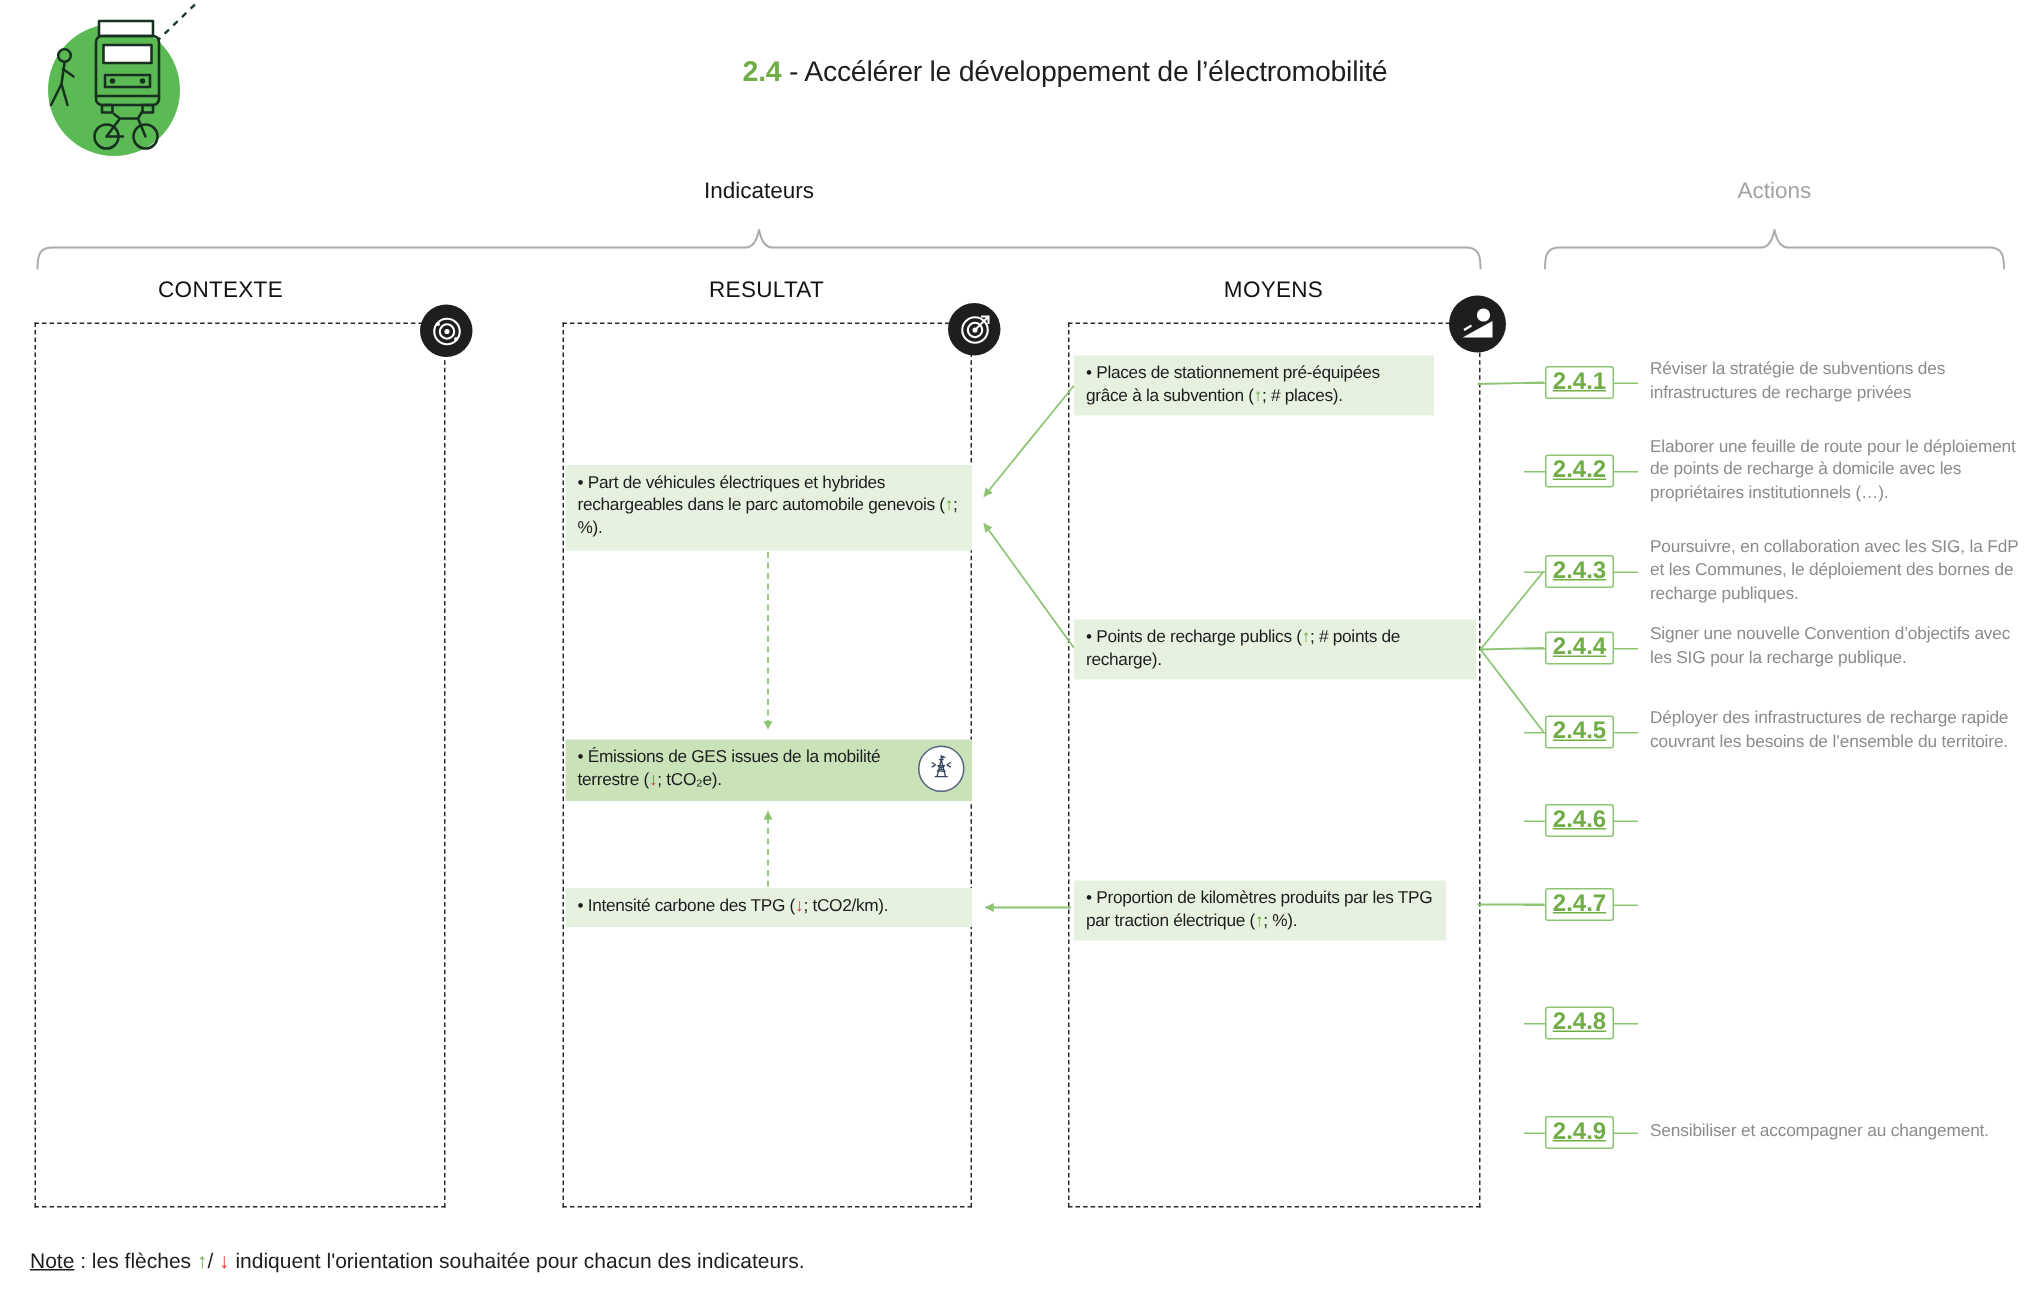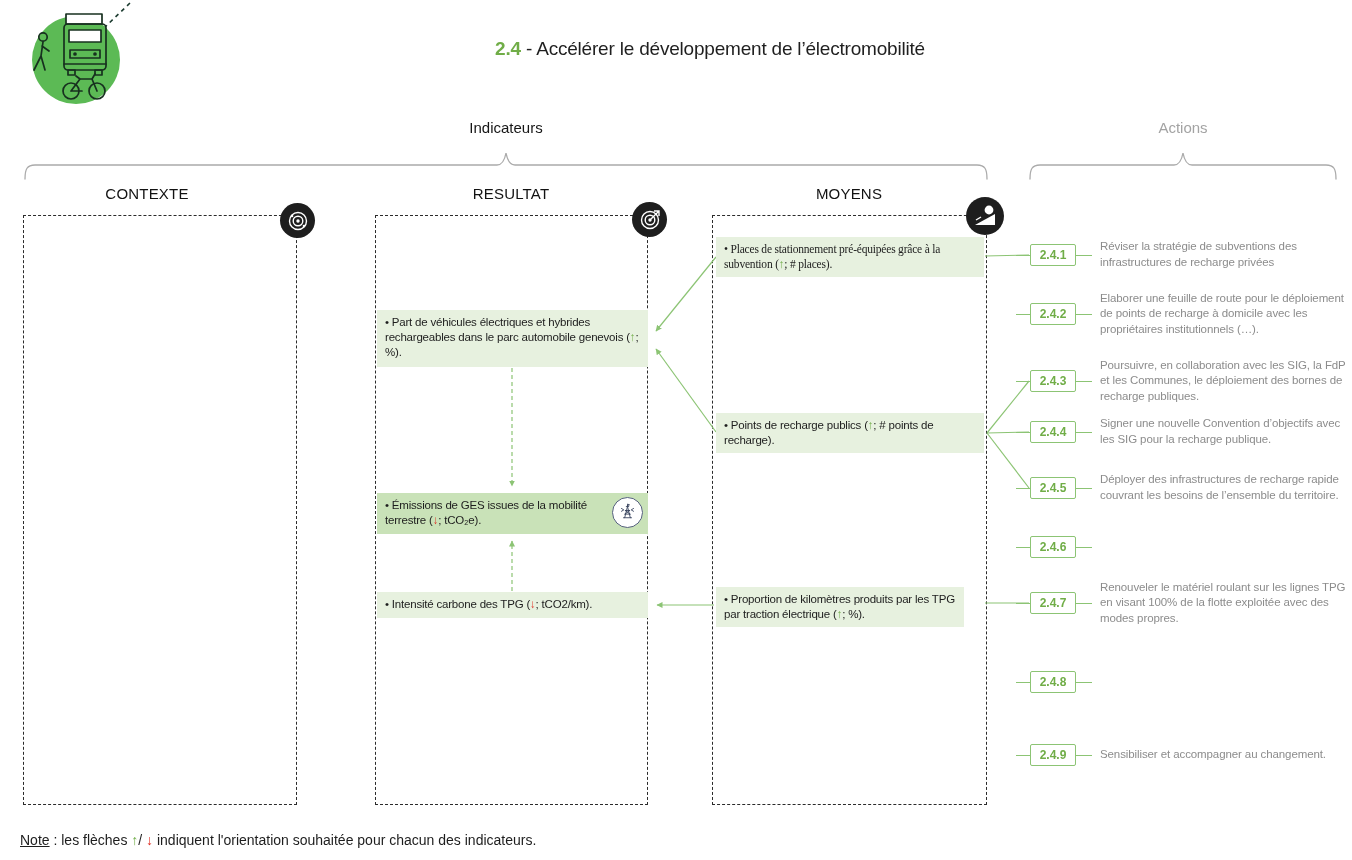--- a/index.html
+++ b/index.html
@@ -31,22 +31,22 @@
   
   .lh-chip{position:absolute;left:612px;top:497px;width:31px;height:31px;border-radius:50%;
            background:#ffffff;border:1px solid #56617E;box-sizing:border-box;
            display:flex;align-items:center;justify-content:center;}
   
   .action-row{position:absolute;left:1016px;width:332px;height:84px;display:flex;align-items:center;box-sizing:border-box;}
   .stub{height:0;border-top:1.2px solid #8CC474;flex:none;}
   .stub-l{width:14px;}
   .stub-r{width:16px;margin-right:8px;}
   .action-id{flex:none;width:44px;height:20px;border:1.6px solid #8CC474;border-radius:2px;
-             background:#ffffff;color:#70AD47;font-weight:700;font-size:12px;
-             display:flex;align-items:center;justify-content:center;}
+             background:#ffffff;color:#70AD47;font-weight:700;font-size:16px;
+             display:flex;align-items:center;justify-content:center;text-decoration:underline;}
   .action-desc{flex:1;font-size:11.5px;line-height:1.36;letter-spacing:-0.1px;color:#8C8C8C;}
   
   .note{position:absolute;left:20px;top:832px;font-size:14px;color:#1d1d1d;}
   .note-label{text-decoration:underline;}
   svg.overlay{position:absolute;left:0;top:0;pointer-events:none;}
 </style>
 </head>
 <body>
 
 <svg class="abs" style="left:24px;top:0px;" width="124" height="110" viewBox="0 0 124 110">
@@ -156,21 +156,21 @@
       <path d="M14,8 L17,8 M15.5,8 L15.5,5 L18,6 L15.5,7"></path>
       <path d="M8,10.5 L10.5,12 M8,14 L10.5,12.5"></path>
       <path d="M23,10.5 L20.5,12 M23,14 L20.5,12.5"></path>
     </g>
   </svg>
 </div>
 <div class="ind-box" style="left:377px;top:592px;width:271px;min-height:26px;">
   <span>• Intensité carbone des TPG (</span><span class="down">↓</span><span>; tCO2/km).</span>
 </div>
 
-<div class="ind-box" style="left:716px;top:237px;width:268px;min-height:40px;font-family:Liberation Serif, serif;">
+<div class="ind-box" style="left:716px;top:237px;width:240px;min-height:40px;">
   <span>• Places de stationnement pré-équipées grâce à la subvention (</span><span class="up">↑</span><span>; # places).</span>
 </div>
 <div class="ind-box" style="left:716px;top:413px;width:268px;min-height:40px;">
   <span>• Points de recharge publics (</span><span class="up">↑</span><span>; # points de recharge).</span>
 </div>
 <div class="ind-box" style="left:716px;top:587px;width:248px;min-height:40px;">
   <span>• Proportion de kilomètres produits par les TPG par traction électrique (</span><span class="up">↑</span><span>; %).</span>
 </div>
 
 <div class="action-row" style="top:213px;">
@@ -205,21 +205,20 @@
 </div>
 <div class="action-row" style="top:505px;">
   <div class="stub stub-l"></div>
   <div class="action-id">2.4.6</div>
   <div class="stub stub-r"></div>
 </div>
 <div class="action-row" style="top:561px;">
   <div class="stub stub-l"></div>
   <div class="action-id">2.4.7</div>
   <div class="stub stub-r"></div>
-  <div class="action-desc">Renouveler le matériel roulant sur les lignes TPG en visant 100% de la flotte exploitée avec des modes propres.</div>
 </div>
 <div class="action-row" style="top:637px;height:90px;">
   <div class="stub stub-l"></div>
   <div class="action-id">2.4.8</div>
   <div class="stub stub-r"></div>
 </div>
 <div class="action-row" style="top:713px;">
   <div class="stub stub-l"></div>
   <div class="action-id">2.4.9</div>
   <div class="stub stub-r"></div>

